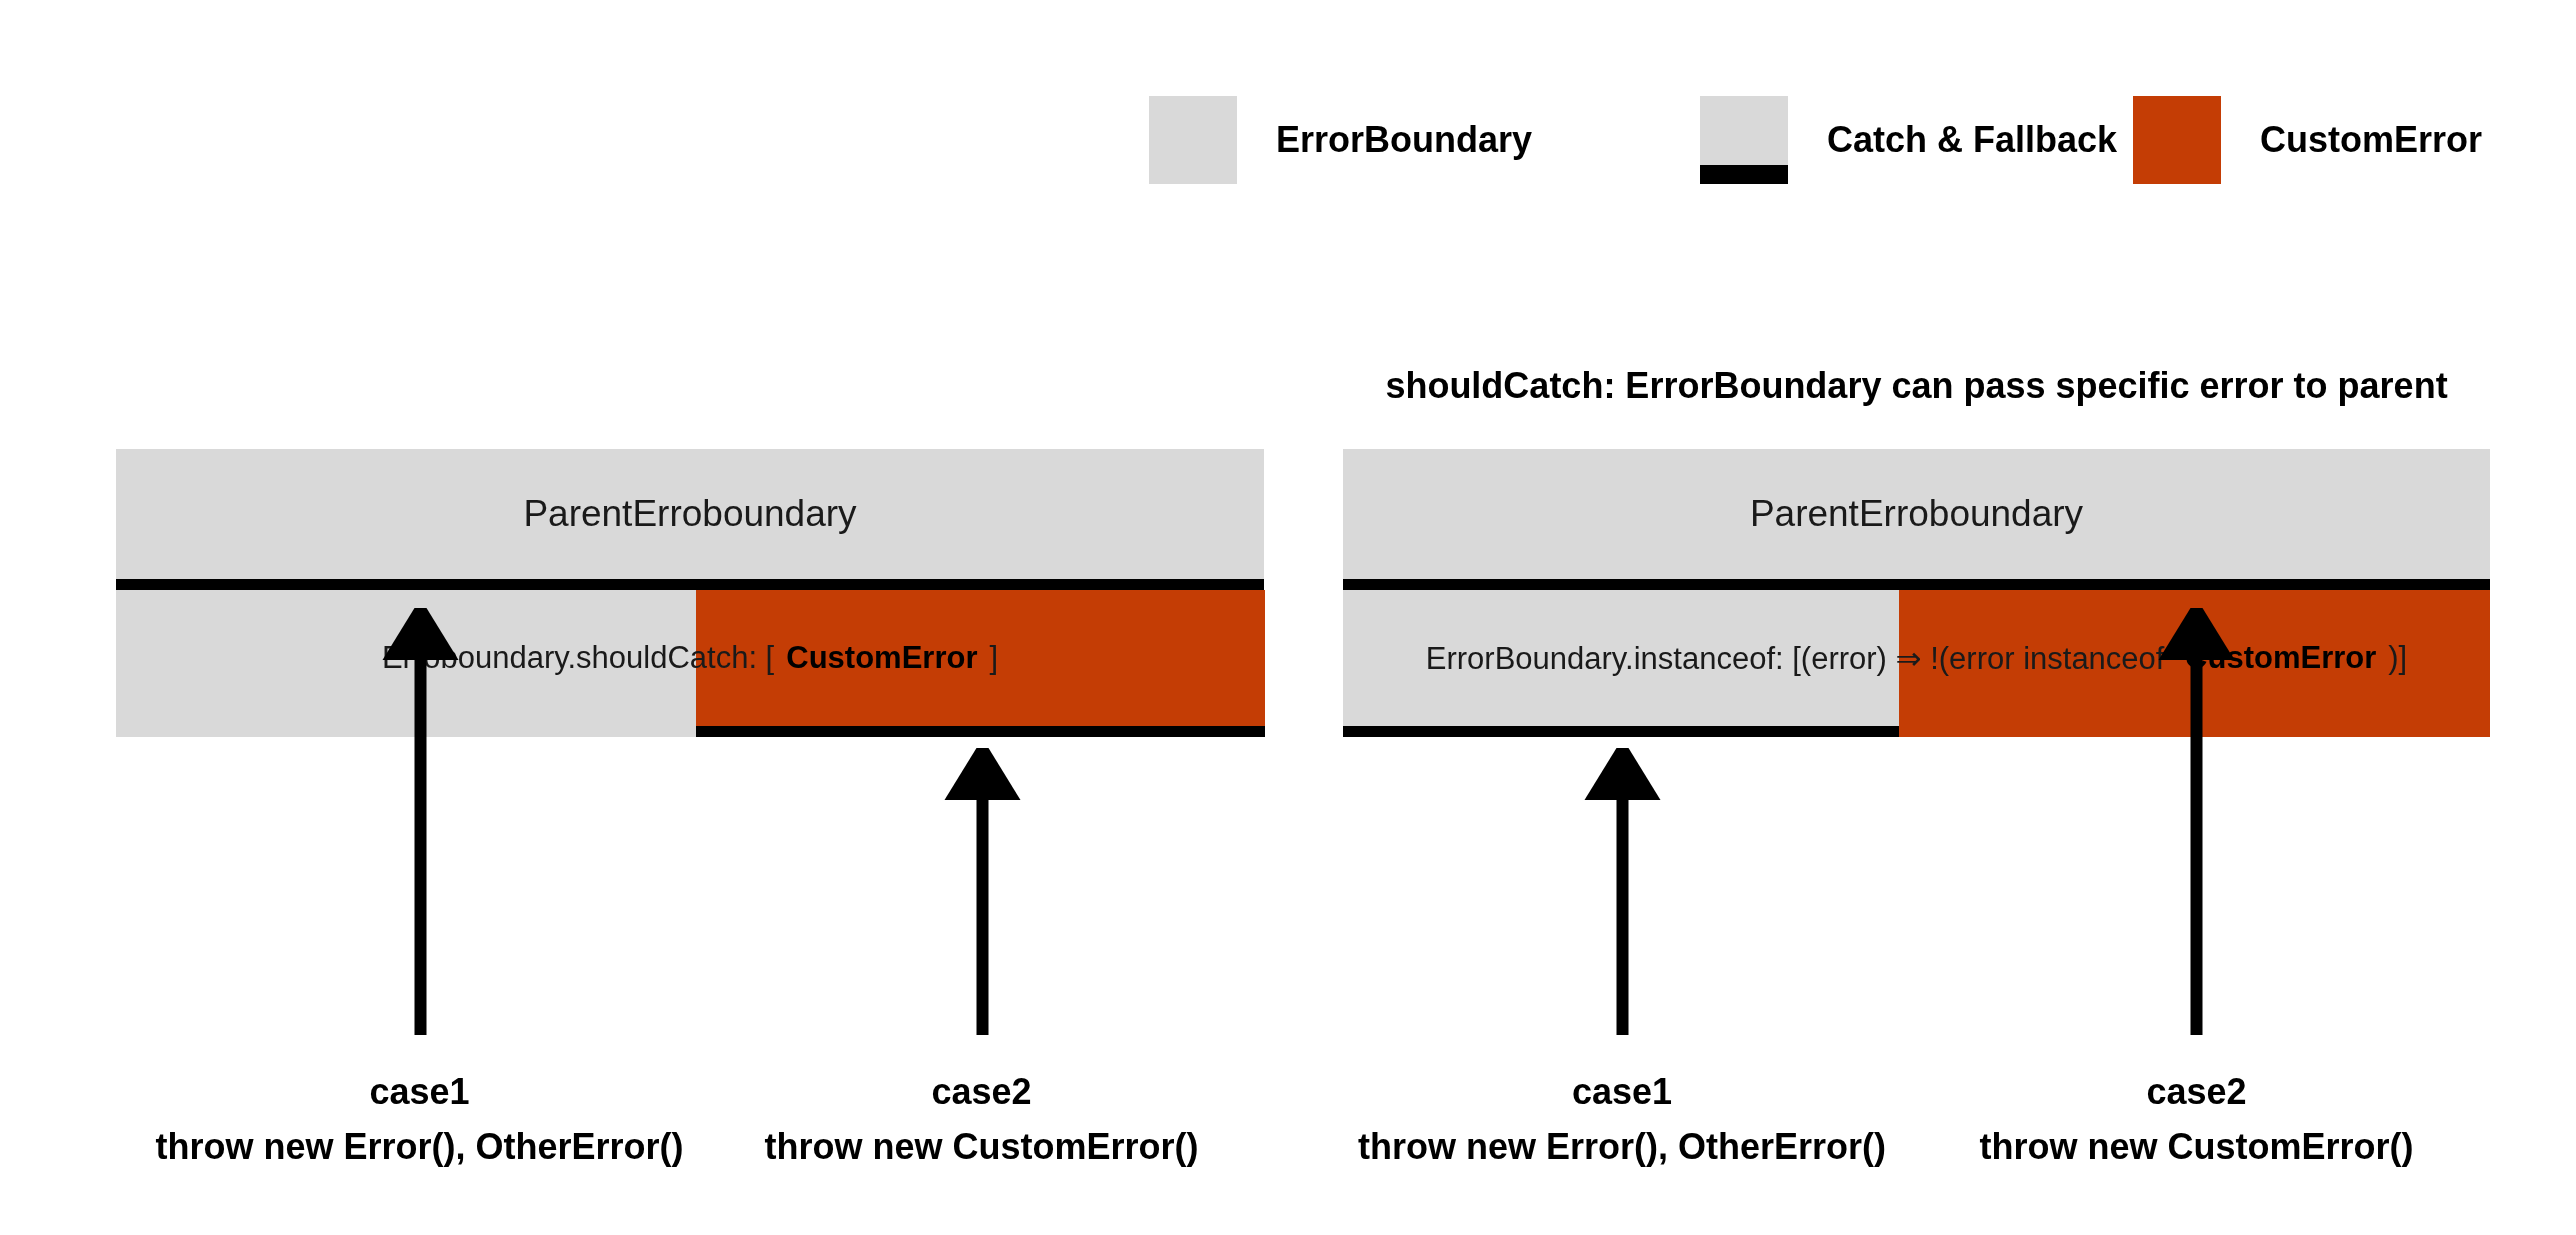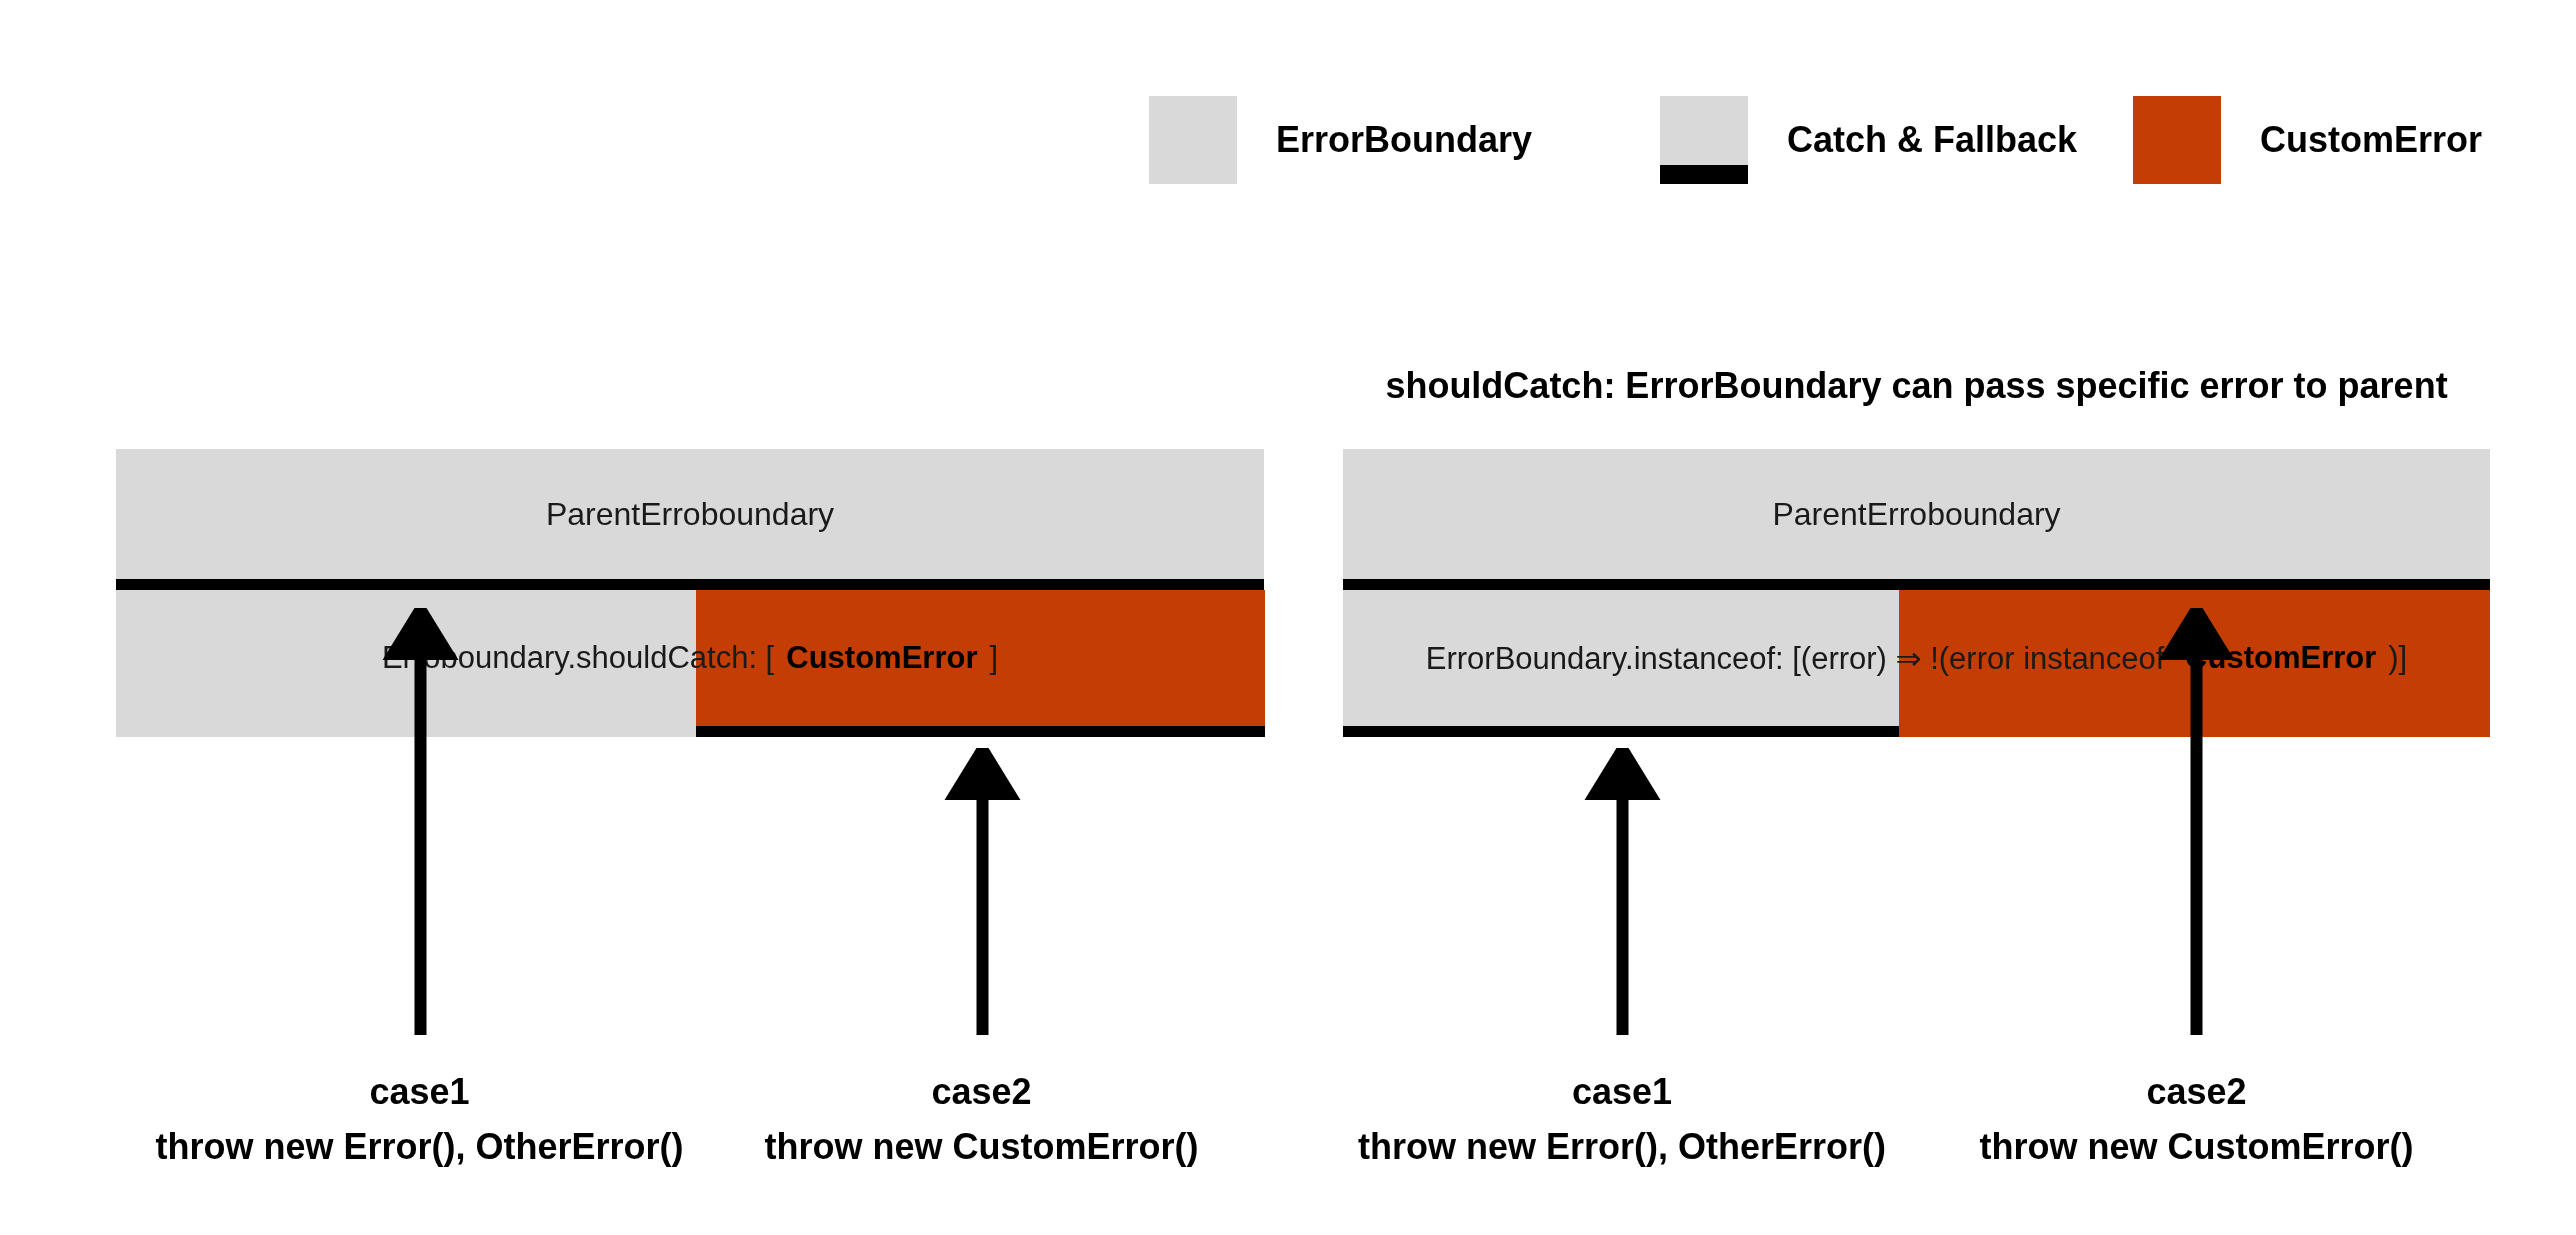--- a/index.html
+++ b/index.html
@@ -10,38 +10,38 @@
     --text-dark:#1A1A1A;
   }
   *{box-sizing:border-box;margin:0;padding:6px;}
   html,body{background:#ffffff;}
   body{font-family:"Liberation Sans", sans-serif;}
   .canvas{position:relative;width:2576px;height:1236px;background:#ffffff;overflow:hidden;}
 
   
   .legend-item{position:absolute;top:84px;height:88px;display:flex;align-items:center;}
   .legend-item-1{left:1131px;}
-  .legend-item-2{left:1642px;}
+  .legend-item-2{left:1682px;}
   .legend-item-3{left:2115px;}
   .swatch{width:88px;height:88px;background:var(--gray);flex:0 0 auto;}
   .swatch-catch{border-bottom:19px solid var(--line);}
   .swatch-orange{background:var(--orange);}
   .legend-label{margin-left:33px;font-size:36px;font-weight:bold;color:#000;white-space:nowrap;}
 
   
   .panel{position:absolute;top:0;height:1236px;}
   .panel-left{left:104px;width:1148px;}
   .panel-right{left:1331px;width:1147px;}
 
   .panel-title{position:absolute;top:347px;left:0;width:100%;text-align:center;
                font-size:36px;font-weight:bold;color:#000;white-space:nowrap;}
 
   .parent-box{position:absolute;top:437px;left:0;width:100%;height:130px;background:var(--gray);
               display:flex;align-items:center;justify-content:center;}
-  .parent-box-label{font-size:32px;font-weight:normal;color:var(--text-dark);}
+  .parent-box-label{font-size:37px;font-weight:normal;color:var(--text-dark);}
 
   .catch-line-top{position:absolute;top:567px;left:0;width:100%;height:11px;background:var(--line);}
 
   .child-row{position:absolute;top:578px;left:0;width:100%;height:147px;}
   .section{position:absolute;top:0;height:147px;}
   .sec-gray{background:var(--gray);}
   .sec-orange{background:var(--orange);}
   .with-catch{border-bottom:11px solid var(--line);}
   .panel-left  .sec-gray{left:0;width:580px;}
   .panel-left  .sec-orange{left:580px;width:569px;}

